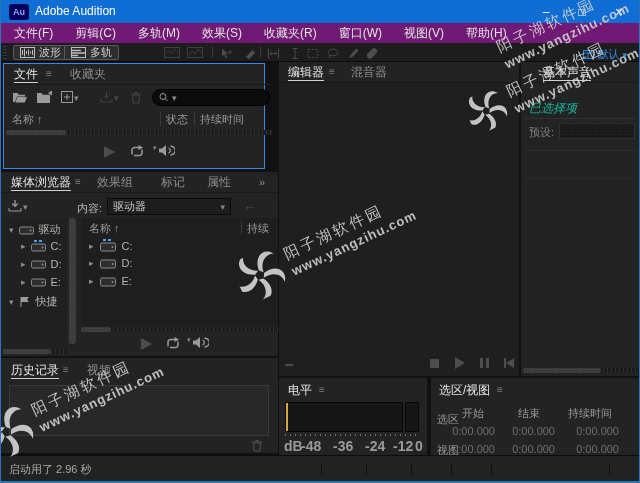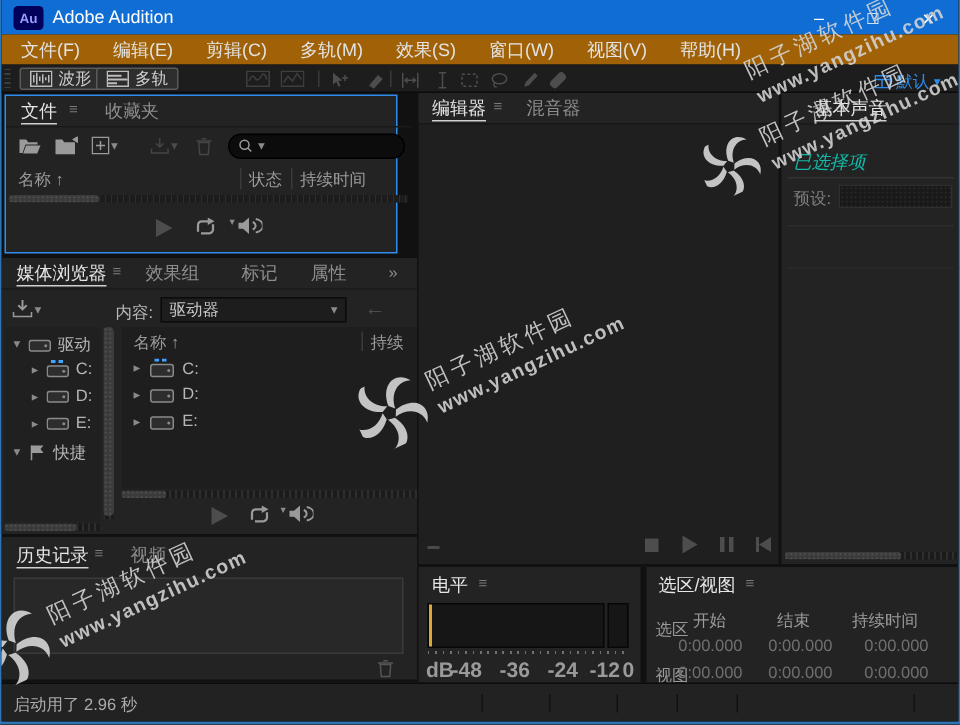--- a/index.html
+++ b/index.html
@@ -9,21 +9,21 @@
   border-left:1px solid #2e75b6;border-right:1px solid #2e75b6;border-bottom:2px solid #2e75b6;
   color:#c8c8c8;font-size:12px}
 .abs{position:absolute}
 
 .titlebar{position:absolute;left:0;top:0;width:100%;height:23px;background:#0f6dd3;display:flex;align-items:center}
 .aulogo{position:absolute;left:8px;top:4px;width:20px;height:16px;background:#00005b;border-radius:3px;
   color:#9b9bff;font-size:9px;font-weight:bold;display:flex;align-items:center;justify-content:center}
 .wtitle{position:absolute;left:34px;top:4px;color:#fff;font-size:12px}
 .wbtn{position:absolute;top:0;width:34px;height:23px;color:#fff;display:flex;align-items:center;justify-content:center;font-size:12px}
 
-.menubar{position:absolute;left:0;top:23px;width:100%;height:20px;background:#a16207;display:flex;align-items:flex-end;padding-left:2px}
+.menubar{position:absolute;left:0;top:23px;width:100%;height:20px;background:#701a75;display:flex;align-items:flex-end;padding-left:2px}
 .menuitem{padding:0 11px;color:#e3e3e3;font-size:12px;line-height:20px;white-space:nowrap}
 
 .toolbar{position:absolute;left:0;top:43px;width:100%;height:19px;background:#1d1d1d;border-bottom:1px solid #0c0c0c}
 .grip{position:absolute;left:2px;top:3px;width:4px;height:13px;
   background:repeating-linear-gradient(180deg,#3d3d3d 0 1px,transparent 1px 3px)}
 .modebtn{position:absolute;top:2px;height:15px;background:#2e2e2e;border:1px solid #5a5a5a;border-radius:2px;
   display:flex;align-items:center;gap:4px;padding:0 6px;color:#cfcfcf;font-size:11px}
 .dico{position:absolute;top:4px}
 .tsep{position:absolute;top:4px;width:1px;height:11px;background:#3a3a3a}
 .workspace{position:absolute;right:12px;top:4px;display:flex;align-items:center;gap:3px;color:#2d8ceb;font-size:11px}
@@ -81,24 +81,24 @@
   <div class="titlebar">
     <div class="aulogo">Au</div>
     <div class="wtitle">Adobe Audition</div>
     <div class="wbtn" style="left:528px">–</div>
     <div class="wbtn" style="left:564px">□</div>
     <div class="wbtn" style="left:601px;font-size:14px">×</div>
   </div>
 
   <div class="menubar">
     <div class="menuitem">文件(F)</div>
-    <div class="menuitem">编辑(E)</div>
     <div class="menuitem">剪辑(C)</div>
     <div class="menuitem">多轨(M)</div>
     <div class="menuitem">效果(S)</div>
+    <div class="menuitem">收藏夹(R)</div>
     <div class="menuitem">窗口(W)</div>
     <div class="menuitem">视图(V)</div>
     <div class="menuitem">帮助(H)</div>
   </div>
 
   <div class="toolbar">
     <div class="grip"></div>
     <div class="modebtn" style="left:12px">
       <span>
           <svg width="15" height="11" viewBox="0 0 15 11">

